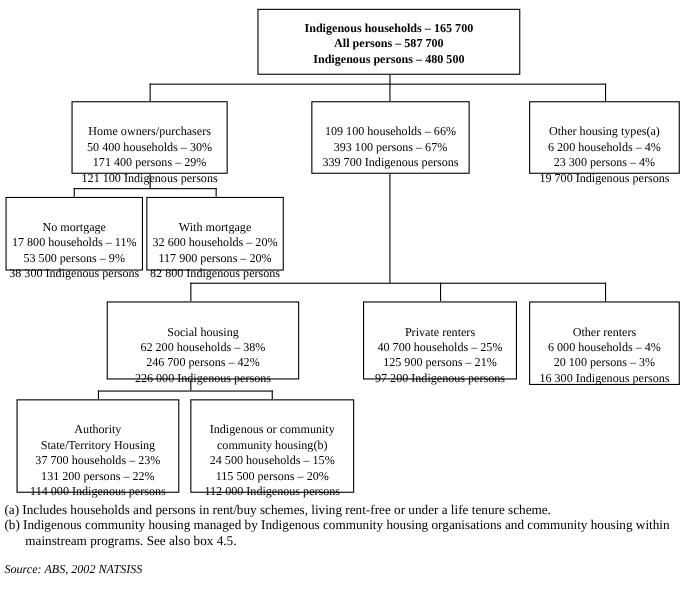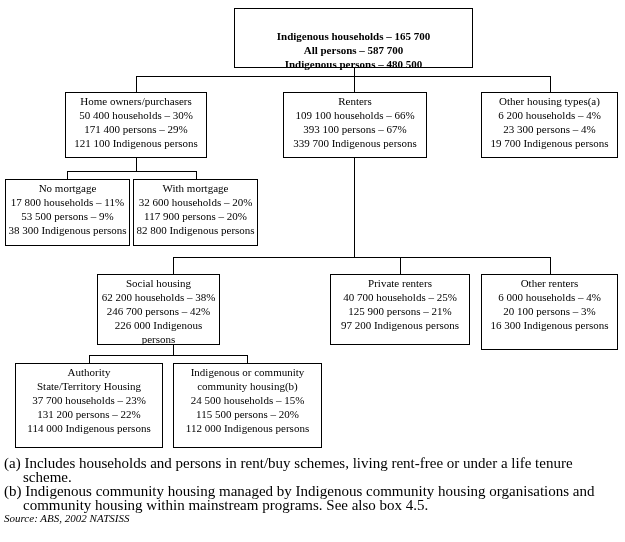--- a/index.html
+++ b/index.html
@@ -12,27 +12,27 @@
     overflow:hidden;
   }
   .node{
     position:absolute;
     box-sizing:border-box;
     border:1px solid #000;
     background:#fff;
     text-align:center;
     font-size:11px;
     line-height:14px;
-    padding-top:1px;
+    padding-top:20px;
   }
-  .node.root{font-weight:bold;padding-top:20px;}
+  .node.root{font-weight:bold;padding-top:10px;}
   .line-seg{position:absolute;background:#000;}
   .footnotes{
     position:absolute;left:4px;top:456px;width:618px;
-    font-size:15px;line-height:14px;text-align:left;
+    font-size:12px;line-height:14px;text-align:left;
   }
   .fn{padding-left:19px;text-indent:-19px;}
   .source{
     position:absolute;left:4px;top:512px;
     font-size:11px;font-style:italic;
   }
 </style>
 </head>
 <body>
 
@@ -66,21 +66,20 @@
     </div>
 
   <div class="node" style="left:65px;top:92px;width:142px;height:66px">
       <div>Home owners/purchasers</div>
       <div>50 400 households – 30%</div>
       <div>171 400 persons – 29%</div>
       <div>121 100 Indigenous persons</div>
     </div>
 
   <div class="node" style="left:283px;top:92px;width:144px;height:66px">
-      <div>Renters</div>
       <div>109 100 households – 66%</div>
       <div>393 100 persons – 67%</div>
       <div>339 700 Indigenous persons</div>
     </div>
 
   <div class="node" style="left:481px;top:92px;width:137px;height:66px">
       <div>Other housing types(a)</div>
       <div>6 200 households – 4%</div>
       <div>23 300 persons – 4%</div>
       <div>19 700 Indigenous persons</div>
@@ -93,21 +92,21 @@
       <div>38 300 Indigenous persons</div>
     </div>
 
   <div class="node" style="left:133px;top:179px;width:125px;height:67px">
       <div>With mortgage</div>
       <div>32 600 households – 20%</div>
       <div>117 900 persons – 20%</div>
       <div>82 800 Indigenous persons</div>
     </div>
 
-  <div class="node" style="left:97px;top:274px;width:123px;height:71px">
+  <div class="node" style="left:97px;top:274px;width:175px;height:71px">
       <div>Social housing</div>
       <div>62 200 households – 38%</div>
       <div>246 700 persons – 42%</div>
       <div>226 000 Indigenous persons</div>
     </div>
 
   <div class="node" style="left:330px;top:274px;width:140px;height:71px">
       <div>Private renters</div>
       <div>40 700 households – 25%</div>
       <div>125 900 persons – 21%</div>

